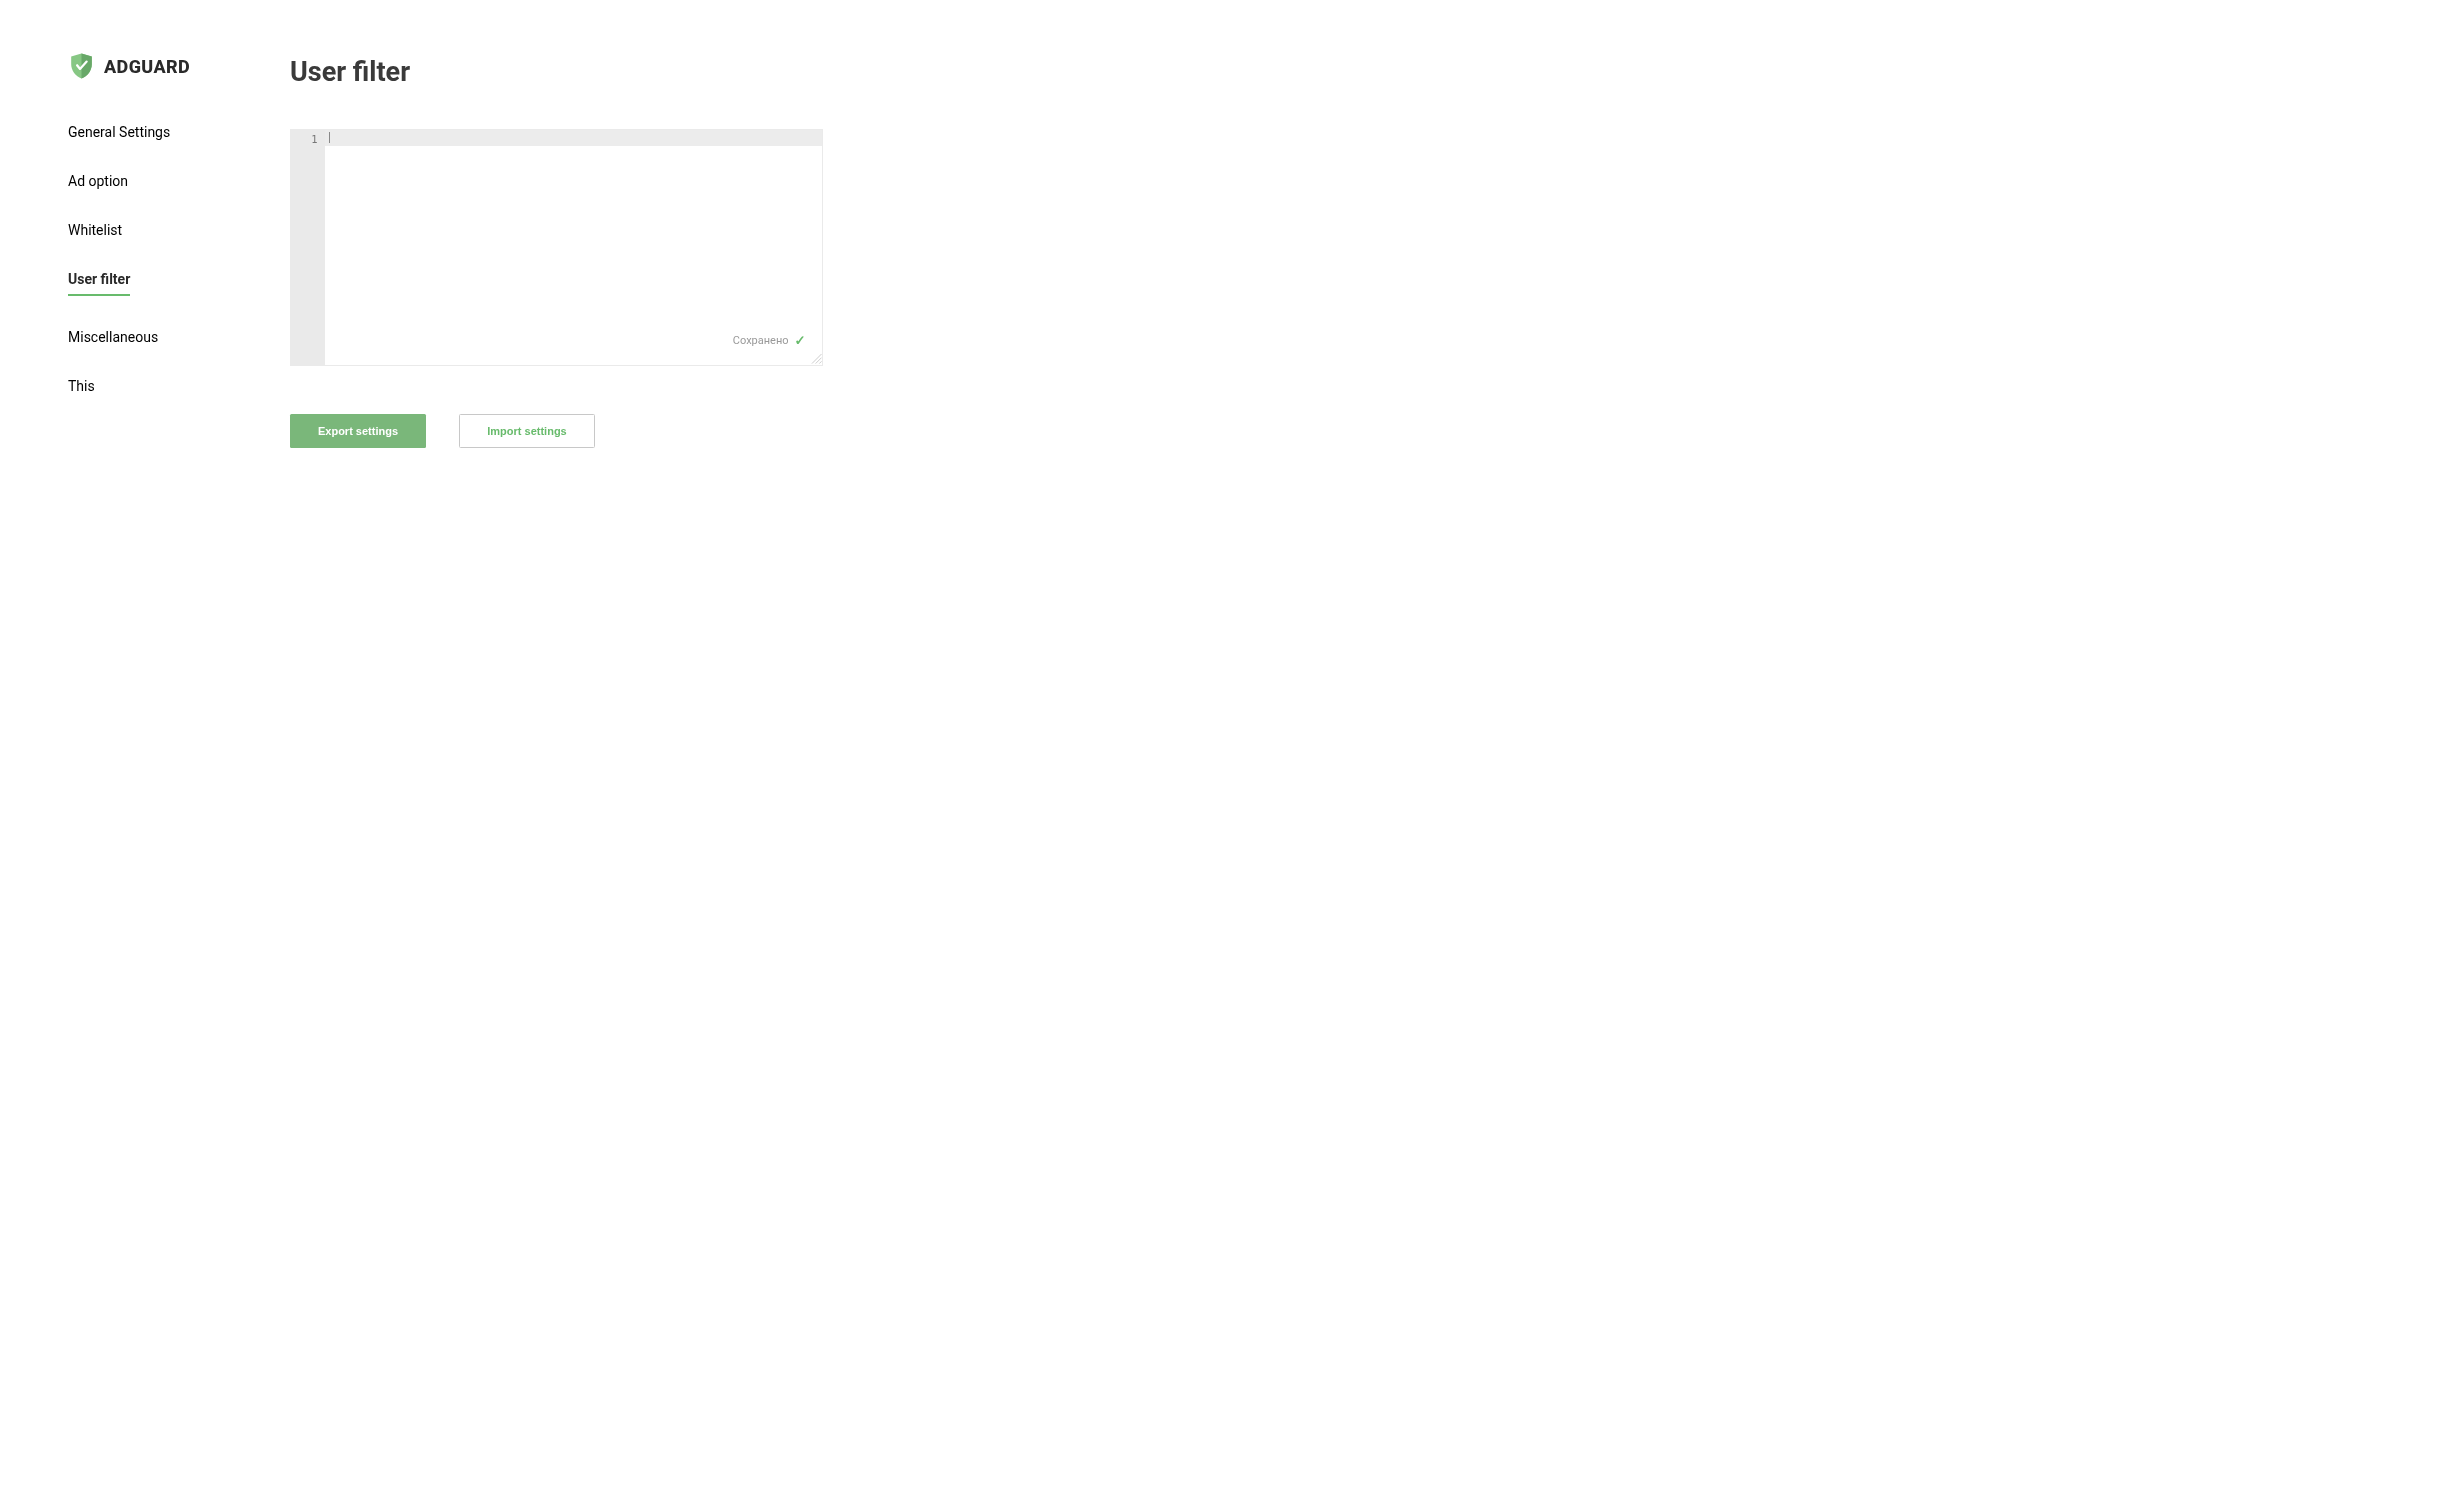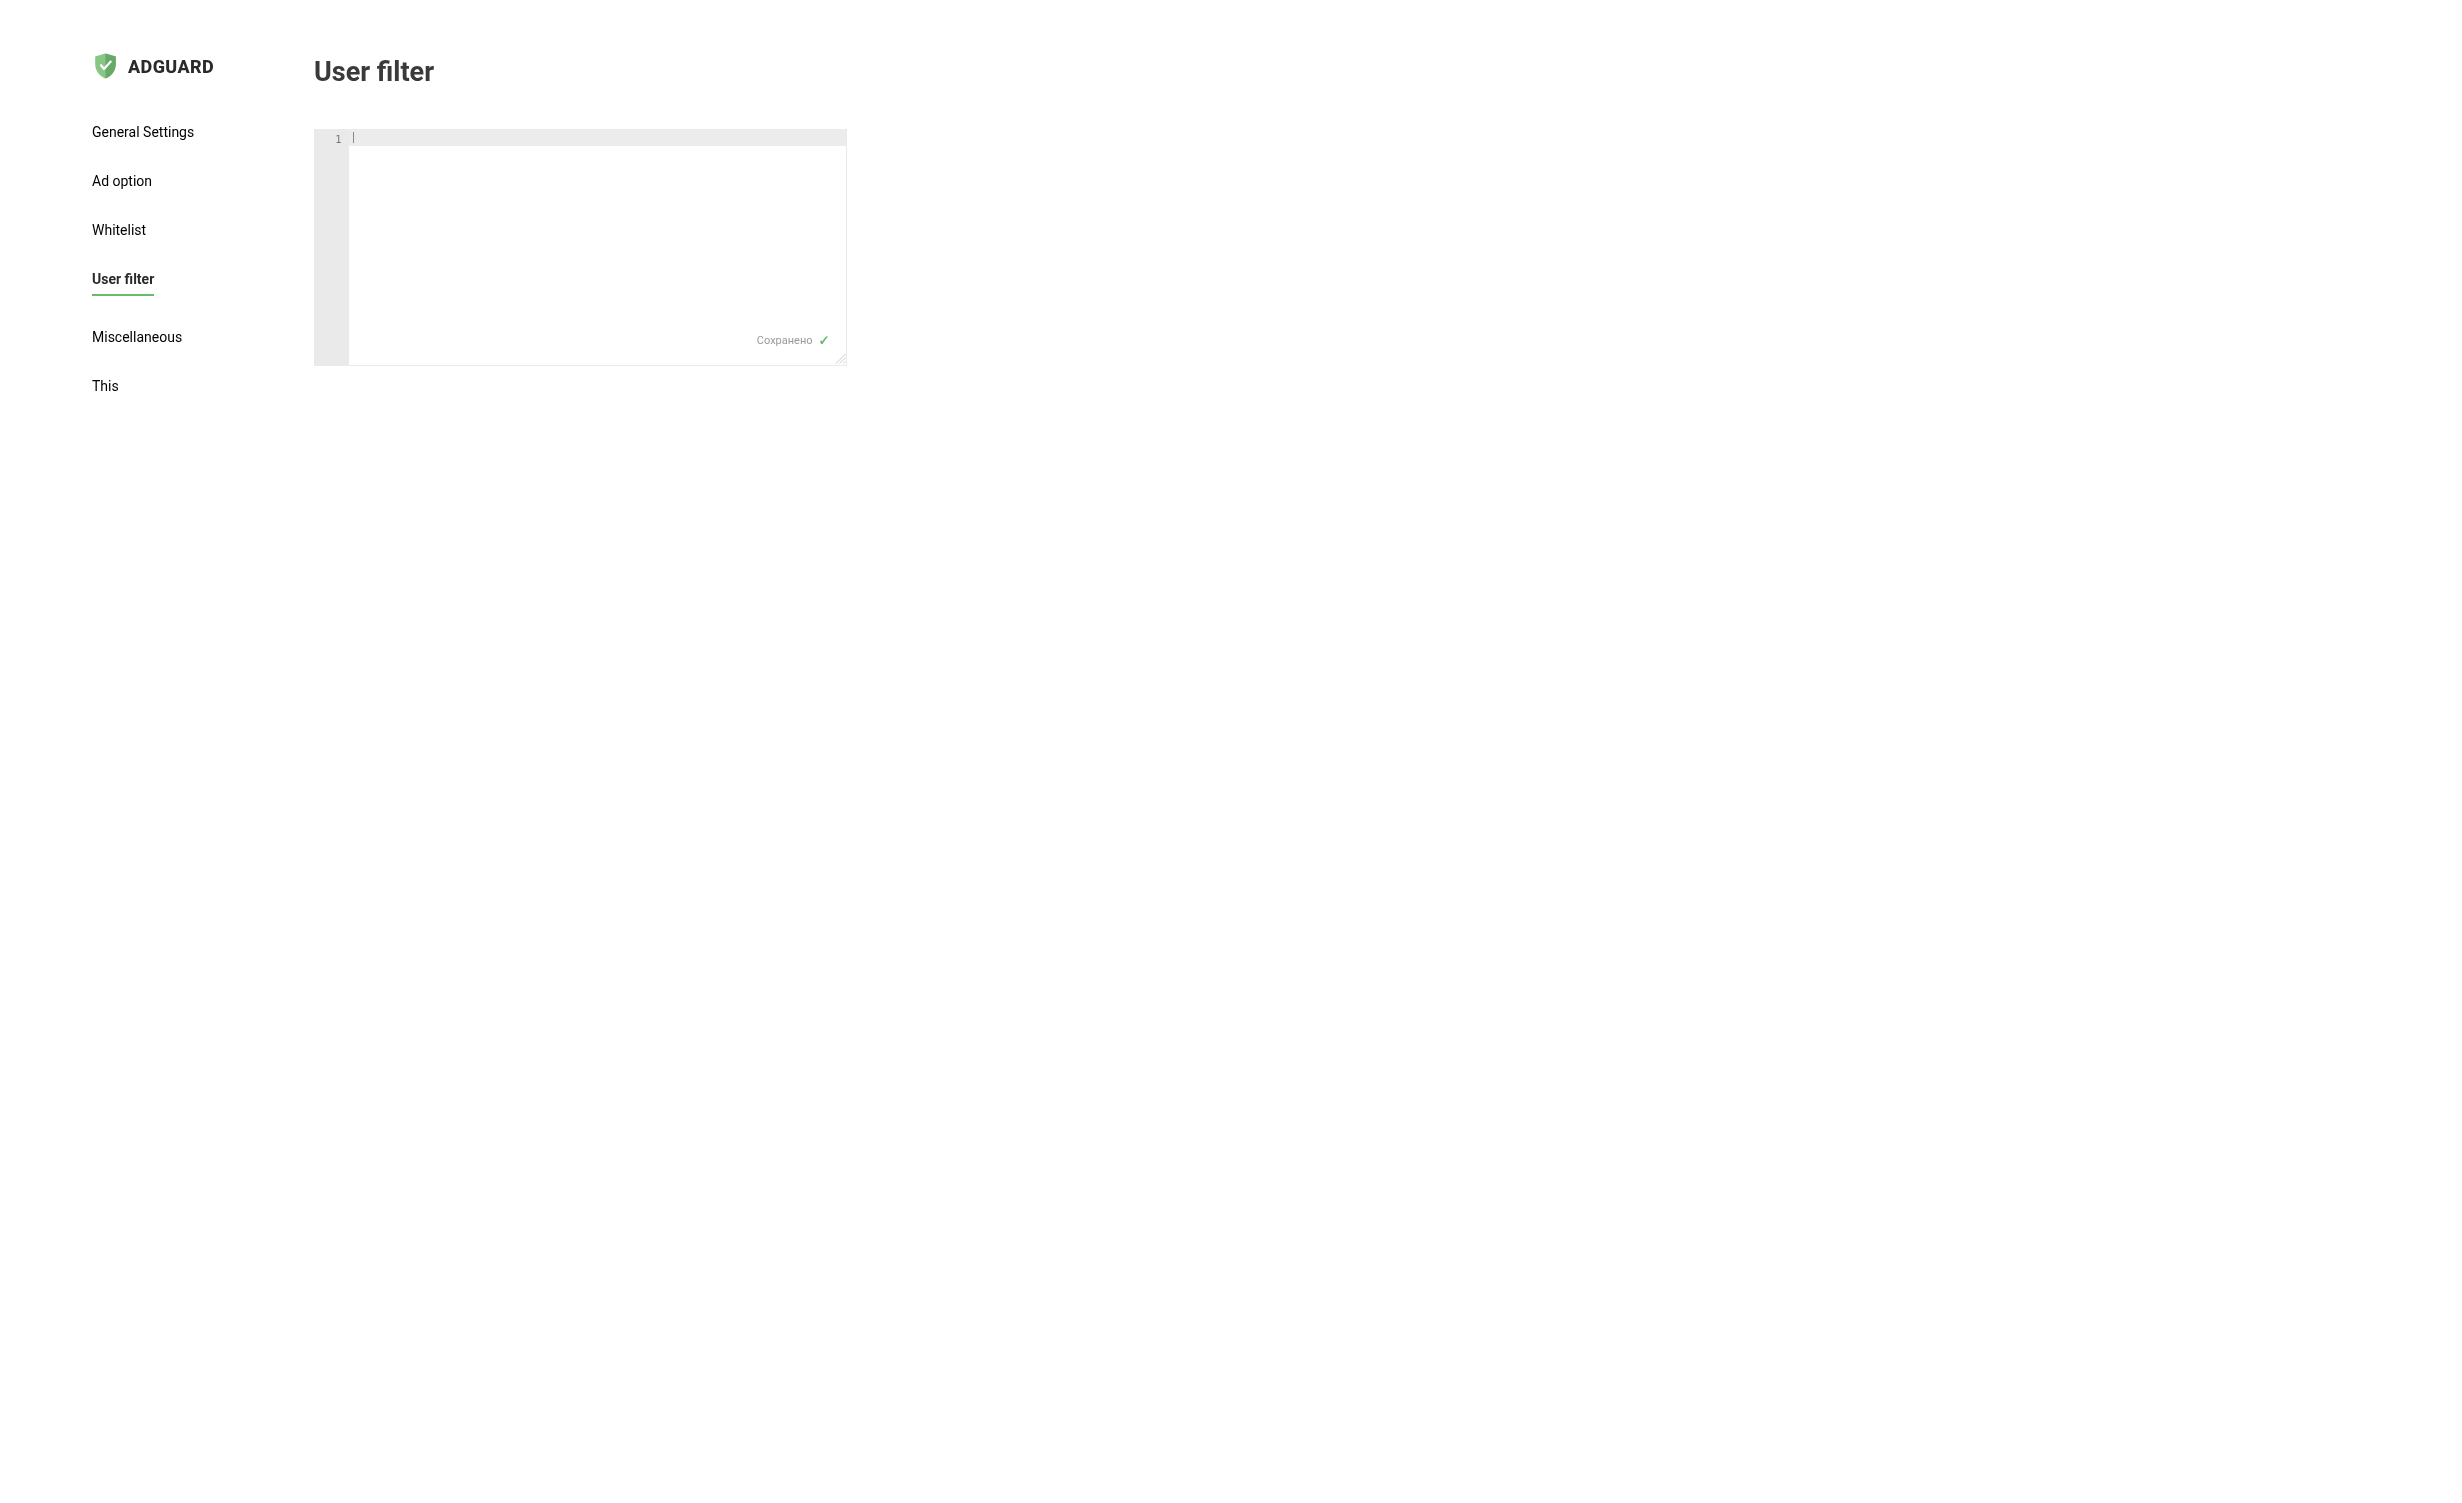--- a/index.html
+++ b/index.html
@@ -7,21 +7,21 @@
       padding: 0;
       box-sizing: border-box;
     }
     body {
       font-family: -apple-system, BlinkMacSystemFont, "Segoe UI", Roboto, "Helvetica Neue", Arial, sans-serif;
       background: #ffffff;
       color: #333;
     }
     .container {
       display: flex;
-      padding: 52px 0 0 92px;
+      padding: 52px 0 0 68px;
     }
     .sidebar {
       width: 222px;
       flex-shrink: 0;
     }
     .logo-row {
       display: flex;
       align-items: center;
       gap: 9px;
       margin-bottom: 44px;
@@ -196,15 +196,19 @@
           <span class="saved-check">✓</span>
         </div>
         <svg class="resize-handle" viewBox="0 0 18 18">
           <line x1="4" y1="17" x2="17" y2="4" stroke="#bbb" stroke-width="1"></line>
           <line x1="9" y1="17" x2="17" y2="9" stroke="#bbb" stroke-width="1"></line>
           <line x1="14" y1="17" x2="17" y2="14" stroke="#bbb" stroke-width="1"></line>
         </svg>
       </div>
     </div>
 
+    <div class="button-row">
+      <button class="btn btn-primary">Export settings</button>
+      <button class="btn btn-secondary">Import settings</button>
+    </div>
   </main>
 </div>
 
 
 </body></html>

